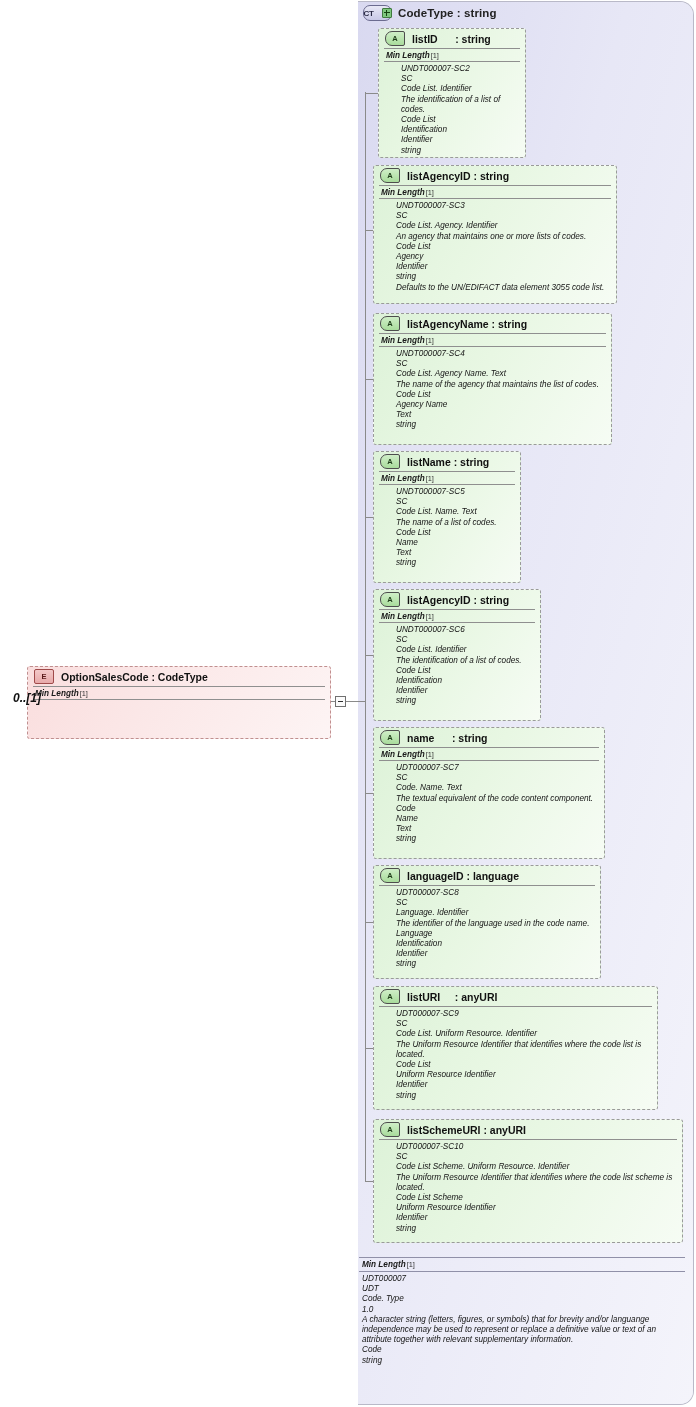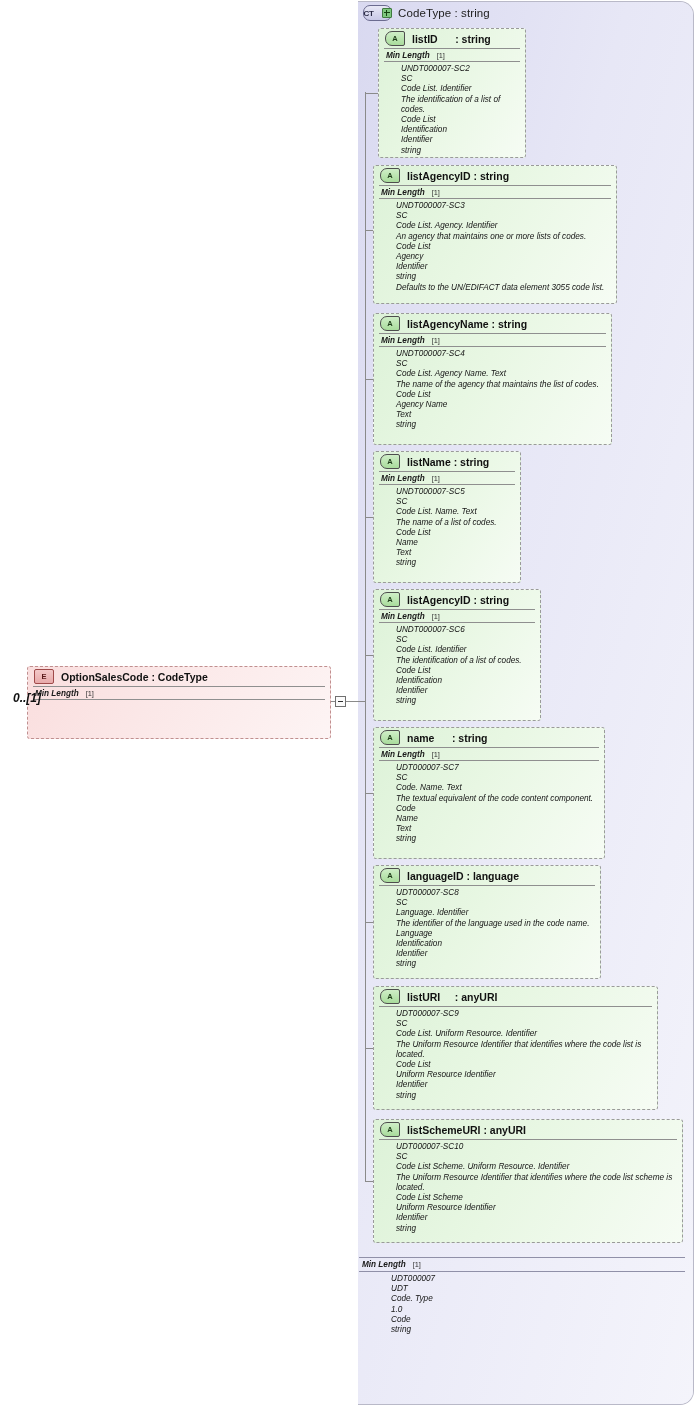--- a/index.html
+++ b/index.html
@@ -38,21 +38,21 @@
   }
   .ct-plus{
     width:8px;height:8px;background:#7ec77e;border:1px solid #3f7a3f;
     border-radius:1px;position:relative;flex:none;
   }
   .ct-plus:before,.ct-plus:after{
     content:"";position:absolute;background:#14420f;
   }
   .ct-plus:before{left:1px;top:3px;width:6px;height:1.4px;}
   .ct-plus:after{top:1px;left:3px;height:6px;width:1.4px;}
-  #ct-title{font-size:11.5px;font-weight:normal;color:#222;letter-spacing:.1px;}
+  #ct-title{font-size:11.5px;font-weight:bold;color:#222;letter-spacing:.1px;}
 
   
   .attr-box{
     position:absolute;
     border:1.2px dashed #9a9a9a;
     border-radius:3px;
     background:linear-gradient(120deg,#ddf2d8 0%, #e8f7e3 45%, #f6fcf4 100%);
     box-sizing:border-box;
     z-index:4;
   }
@@ -69,21 +69,21 @@
     display:flex;align-items:center;justify-content:center;
     font-size:7.5px;font-weight:bold;color:#1d3a18;
   }
   .attr-name{
     font-size:10.5px;font-weight:bold;color:#111;white-space:pre;
   }
   .attr-rule{
     border-top:1px solid #8f8f8f;border-bottom:1px solid #8f8f8f;
     margin:0 5px;padding:1.5px 2px;
     font-size:8.2px;font-style:italic;font-weight:bold;color:#1a1a1a;
-    display:flex;gap:7px;align-items:flex-start;
+    display:flex;gap:1px;align-items:flex-start;
   }
   .attr-rule .occ{font-weight:normal;font-style:normal;font-size:7.4px;color:#333;}
   .attr-doc{
     padding:2px 6px 3px 22px;
     font-size:8.2px;font-style:italic;line-height:10.2px;color:#141414;
   }
   .attr-doc div{white-space:normal;}
   .attr-sep-top{border-top:1px solid #8f8f8f;margin:0 5px;}
 
   
@@ -103,21 +103,21 @@
     position:absolute;left:1px;top:691px;font-size:12px;font-style:italic;
     font-weight:bold;color:#111;z-index:6;margin-left:12px;
   }
 
   
   #ct-footer{
     position:absolute;left:359px;top:1257px;width:326px;
     z-index:5;
   }
   #ct-footer .attr-rule{margin:0;padding:2px 3px;border-color:#9090a8;}
-  #ct-footer .attr-doc{padding:2px 4px 0 16px;margin-left:16px;}
+  #ct-footer .attr-doc{padding:2px 4px 0 3px;}
 
   
   .conn{position:absolute;background:#8a8a8a;z-index:2;}
   #tree-vert{left:365px;top:92px;width:1px;height:1090px;}
   .branch{height:1px;width:13px;left:365px;}
   #stem-h{left:346px;top:701px;width:20px;height:1px;}
   #elem-h{left:331px;top:701px;width:6px;height:1px;}
   #expander{
     position:absolute;left:335px;top:696px;width:11px;height:11px;
     border:1px solid #707070;background:#fbfbfb;z-index:6;box-sizing:border-box;
@@ -347,16 +347,17 @@
 <div id="ct-footer">
   <div class="attr-rule">
     <span>Min Length</span>
     <span class="occ">[1]</span>
   </div>
   <div class="attr-doc" id="ct-footer-doc">
       <div>UDT000007</div>
       <div>UDT</div>
       <div>Code. Type</div>
       <div>1.0</div>
+      <div>A character string (letters, figures, or symbols) that for brevity and/or languange independence may be used to represent or replace a definitive value or text of an attribute together with relevant supplementary information.</div>
       <div>Code</div>
       <div>string</div>
     </div>
 </div>
 
 </body></html>

